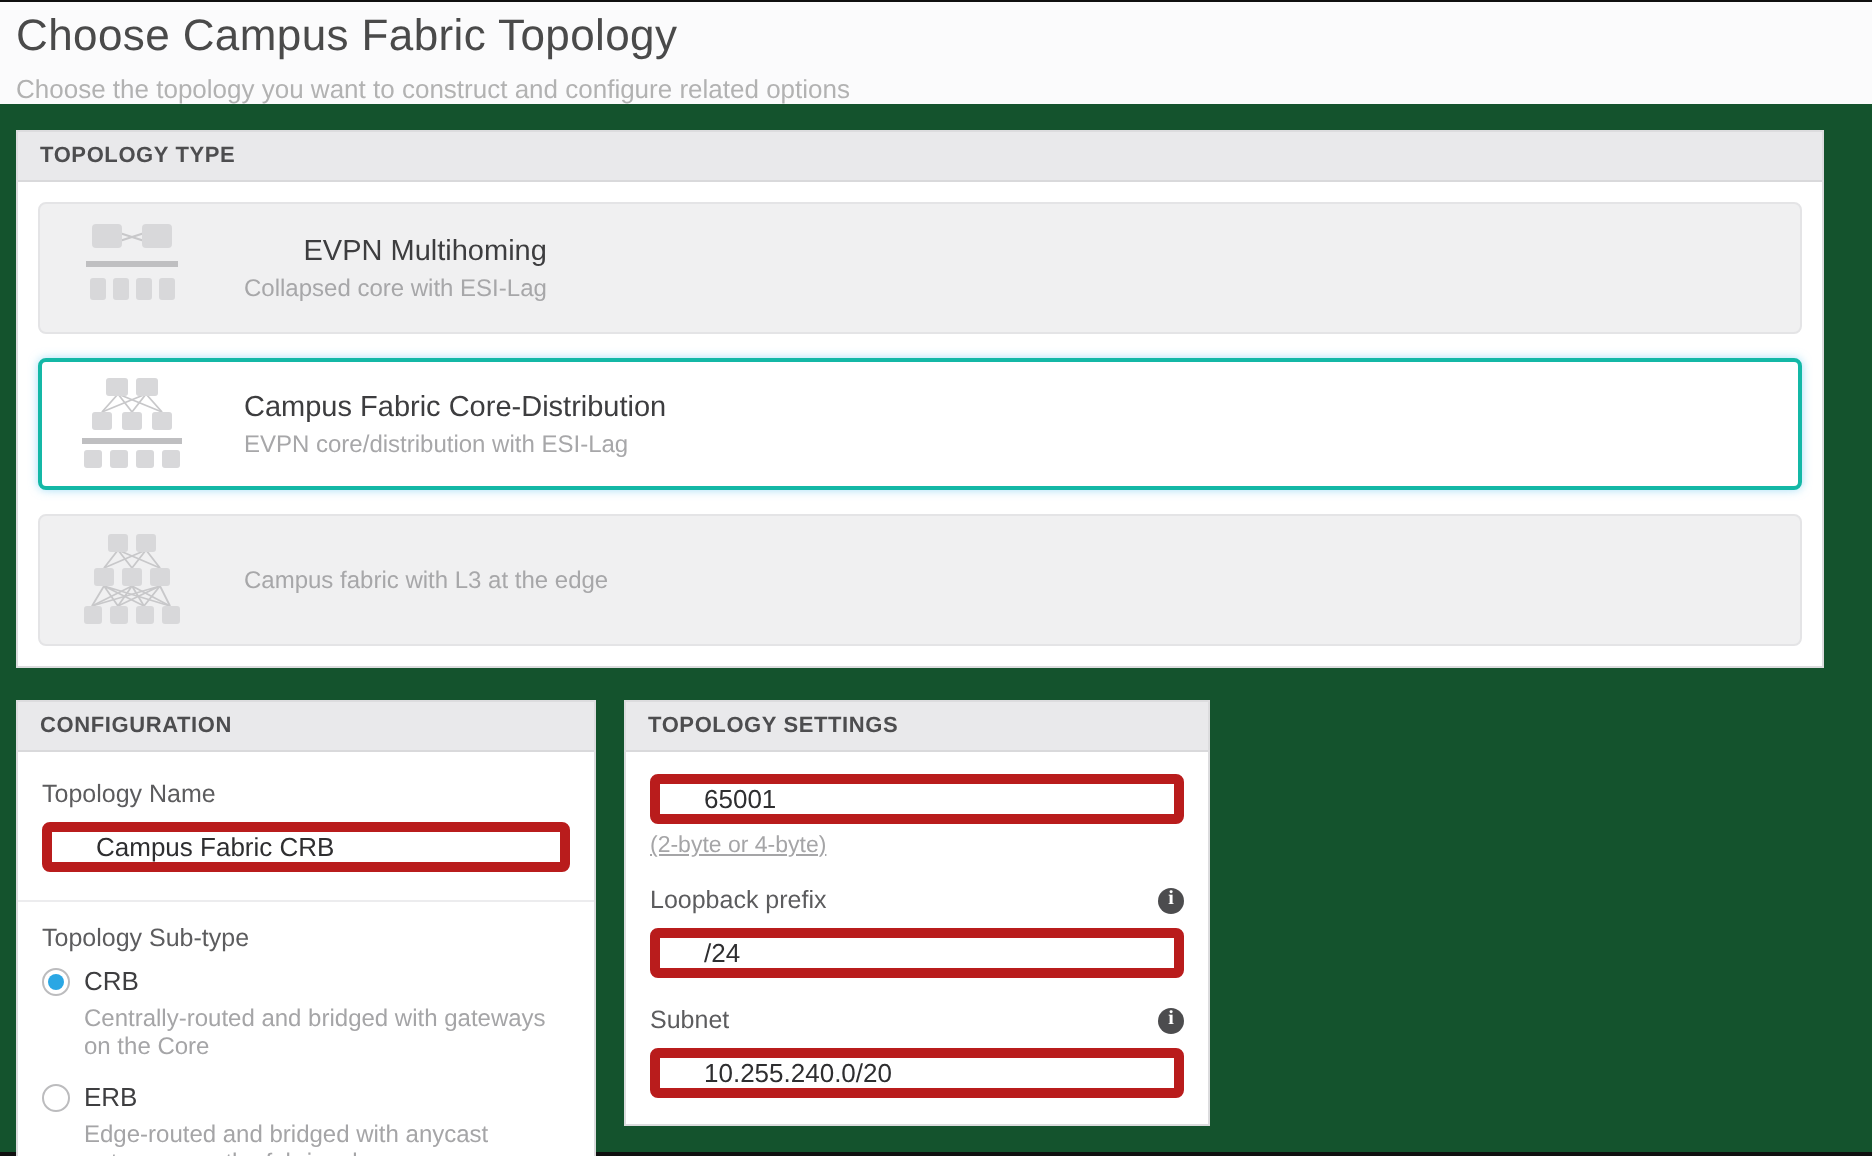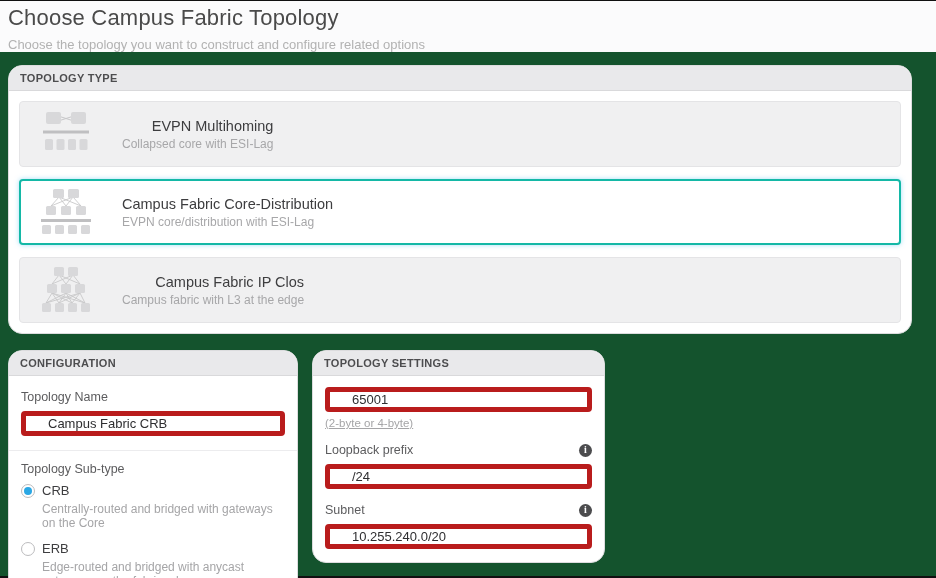--- a/index.html
+++ b/index.html
@@ -21,21 +21,21 @@
   .page-header { padding:4px 8px 0 8px; background:#fbfbfc; }
   .page-title {
     font-size:22px; font-weight:400; color:#4a4a4a;
     margin:0 0 6px 0; letter-spacing:0.2px;
   }
   .page-subtitle { font-size:13px; color:#b2b2b2; margin:0; }
 
   .panel {
     background:#ffffff;
     border:1px solid #dcdcde;
-    border-radius:14px;
+    border-radius:0;
     overflow:hidden;
   }
   .panel-header {
     background:#e9e9eb;
     border-bottom:1px solid #d9d9db;
     padding:6px 11px;
     font-size:11px; font-weight:bold; color:#4d4d4f;
     letter-spacing:0.3px;
   }
 
@@ -191,21 +191,20 @@
           <rect x="28" y="1" width="10" height="9" rx="1.5" fill="#d8d8da"></rect>
           <rect x="7" y="18" width="10" height="9" rx="1.5" fill="#d8d8da"></rect>
           <rect x="21" y="18" width="10" height="9" rx="1.5" fill="#d8d8da"></rect>
           <rect x="35" y="18" width="10" height="9" rx="1.5" fill="#d8d8da"></rect>
           <rect x="2" y="37" width="9" height="9" rx="1.5" fill="#d8d8da"></rect>
           <rect x="15" y="37" width="9" height="9" rx="1.5" fill="#d8d8da"></rect>
           <rect x="28" y="37" width="9" height="9" rx="1.5" fill="#d8d8da"></rect>
           <rect x="41" y="37" width="9" height="9" rx="1.5" fill="#d8d8da"></rect>
         </svg>
         <div class="topo-text">
-          <span class="topo-title">Campus Fabric IP Clos</span>
           <span class="topo-desc">Campus fabric with L3 at the edge</span>
         </div>
       </div>
 
     </div>
   </section>
 
   <div class="bottom-row">
 
     <section class="panel config-panel">

